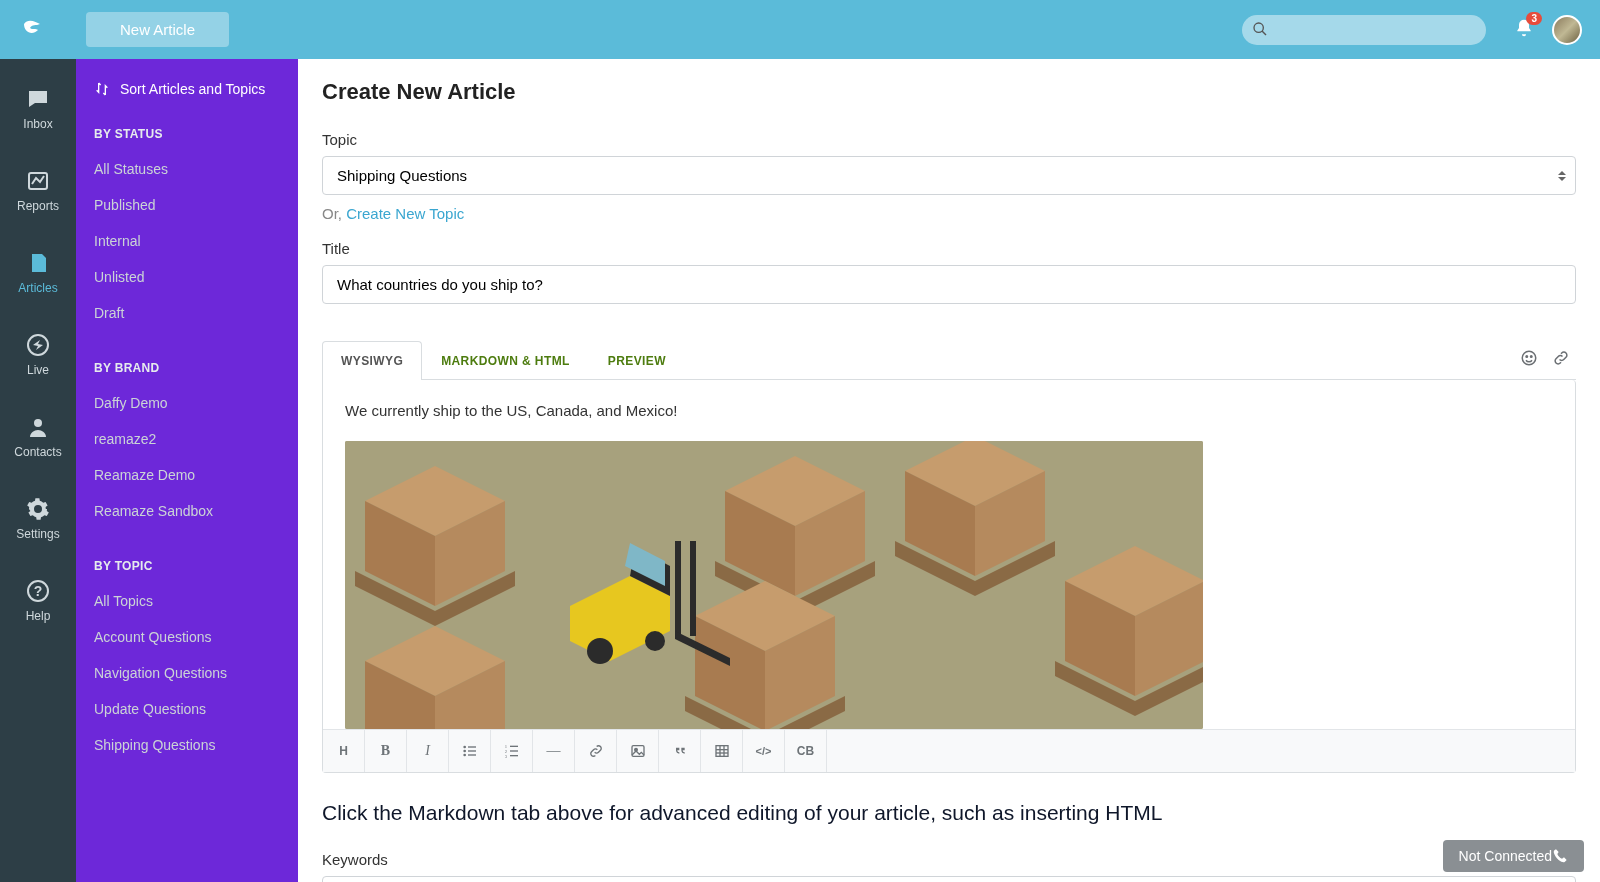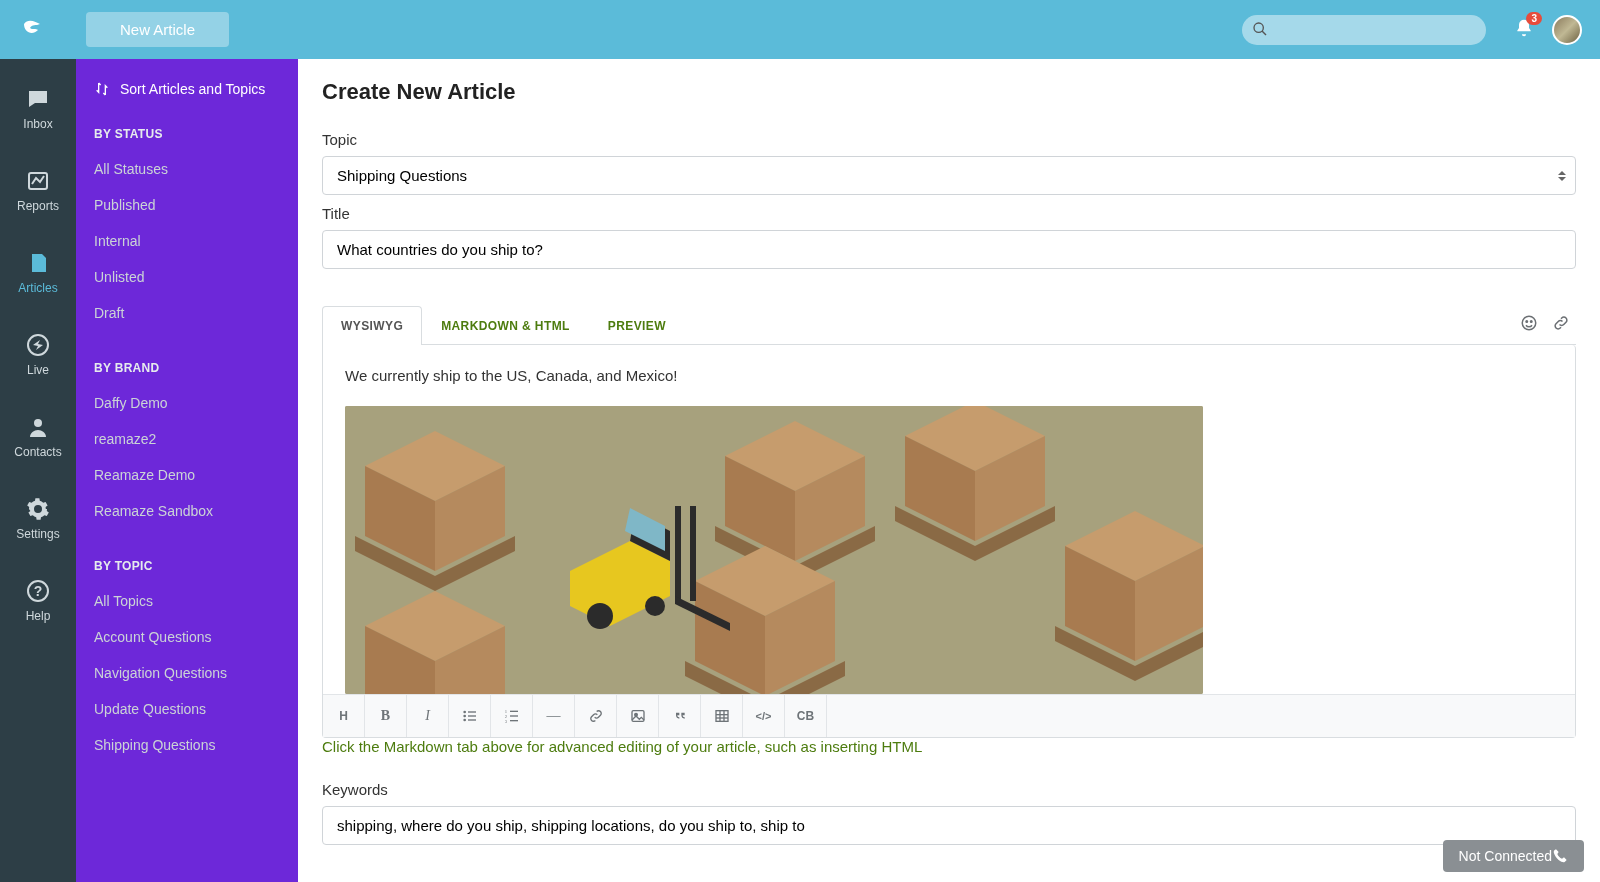--- a/index.html
+++ b/index.html
@@ -50,21 +50,21 @@
     .tab.active { color:#555; background:#fff; border-color:#d9dde0; border-radius:4px 4px 0 0;}
     .tabs-actions { margin-left:auto; display:flex; gap:14px; color:#6b6f73; padding-right:6px;}
     .tabs-actions span{cursor:pointer;}
     .editor { border:1px solid #d9dde0; border-top:none; border-radius: 0 4px 4px 4px;}
     .editor-body { padding: 22px 22px 0 22px;}
     .editor-text { font-size:15px; margin-bottom:22px;}
     .editor-image { width: 858px; height: 288px; background:#a7a17d; position:relative; overflow:hidden; border-radius:2px;}
     .toolbar { display:flex; border-top:1px solid #e2e5e8; background:#f8f9fa; margin-top: 0;}
     .tb-btn { width: 42px; height:42px; display:flex; align-items:center; justify-content:center; border-right:1px solid #e2e5e8; color:#6e7478; font-size:14px; cursor:pointer; font-family: Georgia, serif;}
     .tb-btn.sans{font-family: -apple-system, Arial, sans-serif; font-weight:600; font-size:12px;}
-    .hint { color:#4d7c0f; font-size:15px; }
+    .hint { color:#0f172a; font-size:21px; margin-top: 28px;}
     .keywords-label { margin-top: 26px; }
     
     .not-connected { position:fixed; right:16px; bottom:10px; background:#8a8f93; color:#fff; padding: 8px 16px; border-radius:4px; display:flex; align-items:center; gap:0; font-size:14px;}
   </style>
 </head>
 <body>
 
 <div class="app">
   <div class="topbar">
     <div class="logo">
@@ -180,20 +180,23 @@
 
       <div class="label">Topic</div>
       <div class="select-wrap">
         <select class="select">
           <option>Shipping Questions</option>
         </select>
         <div class="select-caret">
             <span class="caret-up"></span>
             <span class="caret-down"></span>
           </div>
+      </div>
+      <div class="or-link">
+        <span>Or, </span><a>Create New Topic</a>
       </div>
 
       <div class="label">Title</div>
       <input class="text-input" value="What countries do you ship to?" style="">
 
       <div class="tabs-row">
         <div class="tab active">WYSIWYG</div>
         <div class="tab">MARKDOWN &amp; HTML</div>
         <div class="tab">PREVIEW</div>
         <div class="tabs-actions">

